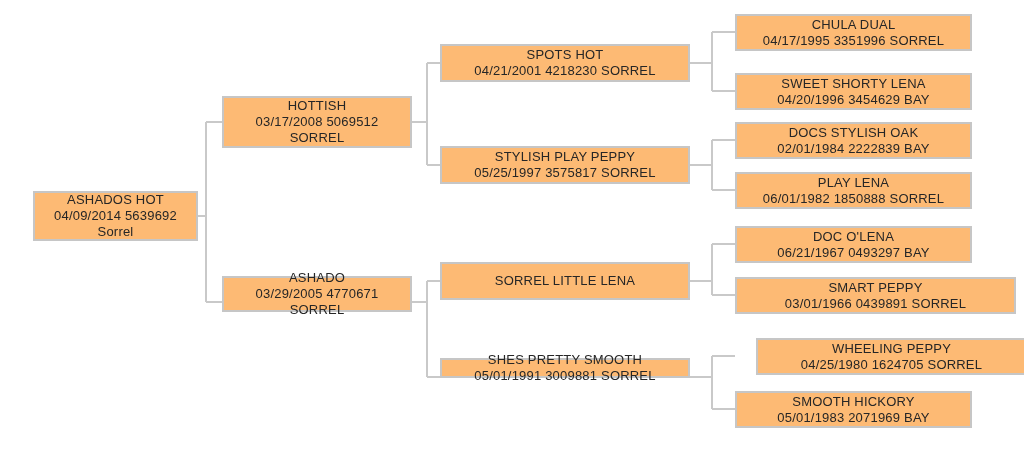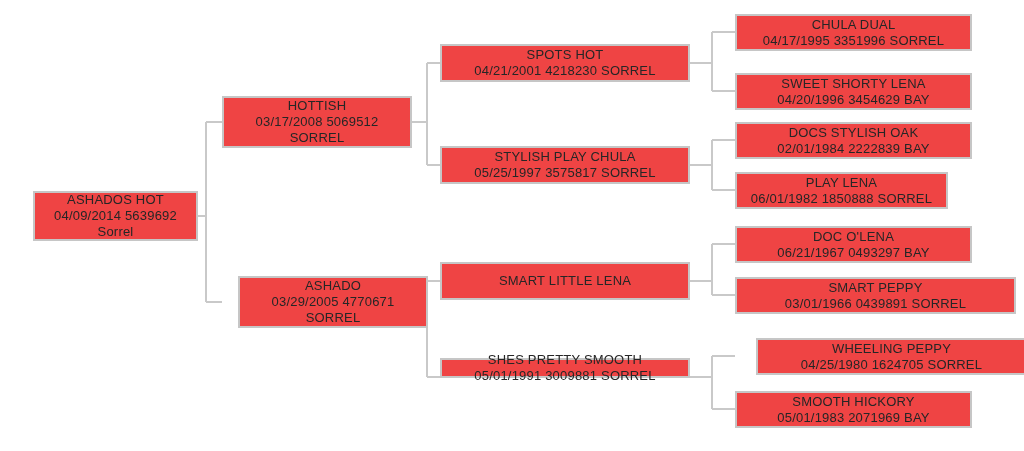--- a/index.html
+++ b/index.html
@@ -18,21 +18,21 @@
   .lines {
     position: absolute;
     left: 0;
     top: 0;
     pointer-events: none;
   }
   .pbox {
     position: absolute;
     box-sizing: border-box;
     border: 2px solid #c6c6c6;
-    background: #ef4444;
+    background: #fdba74;
     display: flex;
     flex-direction: column;
     justify-content: center;
     align-items: center;
     text-align: center;
     color: #262626;
     font-size: 13px;
     line-height: 16px;
     letter-spacing: 0.2px;
     white-space: nowrap;
@@ -60,55 +60,55 @@
     <div class="nm">ASHADOS HOT</div>
     <div class="dt">04/09/2014 5639692</div>
     <div class="cl">Sorrel</div>
   </div>
 
   <div class="pbox" style="left:222px;top:96px;width:190px;height:52px">
     <div class="nm">HOTTISH</div>
     <div class="dt">03/17/2008 5069512</div>
     <div class="cl">SORREL</div>
   </div>
-  <div class="pbox" style="left:238px;top:276px;width:190px;height:52px">
+  <div class="pbox" style="left:222px;top:276px;width:190px;height:36px">
     <div class="nm">ASHADO</div>
     <div class="dt">03/29/2005 4770671</div>
     <div class="cl">SORREL</div>
   </div>
 
   <div class="pbox" style="left:440px;top:44px;width:250px;height:38px">
     <div class="nm">SPOTS HOT</div>
     <div class="dt">04/21/2001 4218230 SORREL</div>
   </div>
   <div class="pbox" style="left:440px;top:146px;width:250px;height:38px">
-    <div class="nm">STYLISH PLAY CHULA</div>
+    <div class="nm">STYLISH PLAY PEPPY</div>
     <div class="dt">05/25/1997 3575817 SORREL</div>
   </div>
   <div class="pbox" style="left:440px;top:262px;width:250px;height:38px">
-    <div class="nm">SMART LITTLE LENA</div>
+    <div class="nm">SORREL LITTLE LENA</div>
   </div>
   <div class="pbox" style="left:440px;top:358px;width:250px;height:20px">
     <div class="nm">SHES PRETTY SMOOTH</div>
     <div class="dt">05/01/1991 3009881 SORREL</div>
   </div>
 
   <div class="pbox" style="left:735px;top:14px;width:237px;height:37px">
     <div class="nm">CHULA DUAL</div>
     <div class="dt">04/17/1995 3351996 SORREL</div>
   </div>
   <div class="pbox" style="left:735px;top:73px;width:237px;height:37px">
     <div class="nm">SWEET SHORTY LENA</div>
     <div class="dt">04/20/1996 3454629 BAY</div>
   </div>
   <div class="pbox" style="left:735px;top:122px;width:237px;height:37px">
     <div class="nm">DOCS STYLISH OAK</div>
     <div class="dt">02/01/1984 2222839 BAY</div>
   </div>
-  <div class="pbox" style="left:735px;top:172px;width:213px;height:37px">
+  <div class="pbox" style="left:735px;top:172px;width:237px;height:37px">
     <div class="nm">PLAY LENA</div>
     <div class="dt">06/01/1982 1850888 SORREL</div>
   </div>
   <div class="pbox" style="left:735px;top:226px;width:237px;height:37px">
     <div class="nm">DOC O'LENA</div>
     <div class="dt">06/21/1967 0493297 BAY</div>
   </div>
   <div class="pbox" style="left:735px;top:277px;width:281px;height:37px">
     <div class="nm">SMART PEPPY</div>
     <div class="dt">03/01/1966 0439891 SORREL</div>

